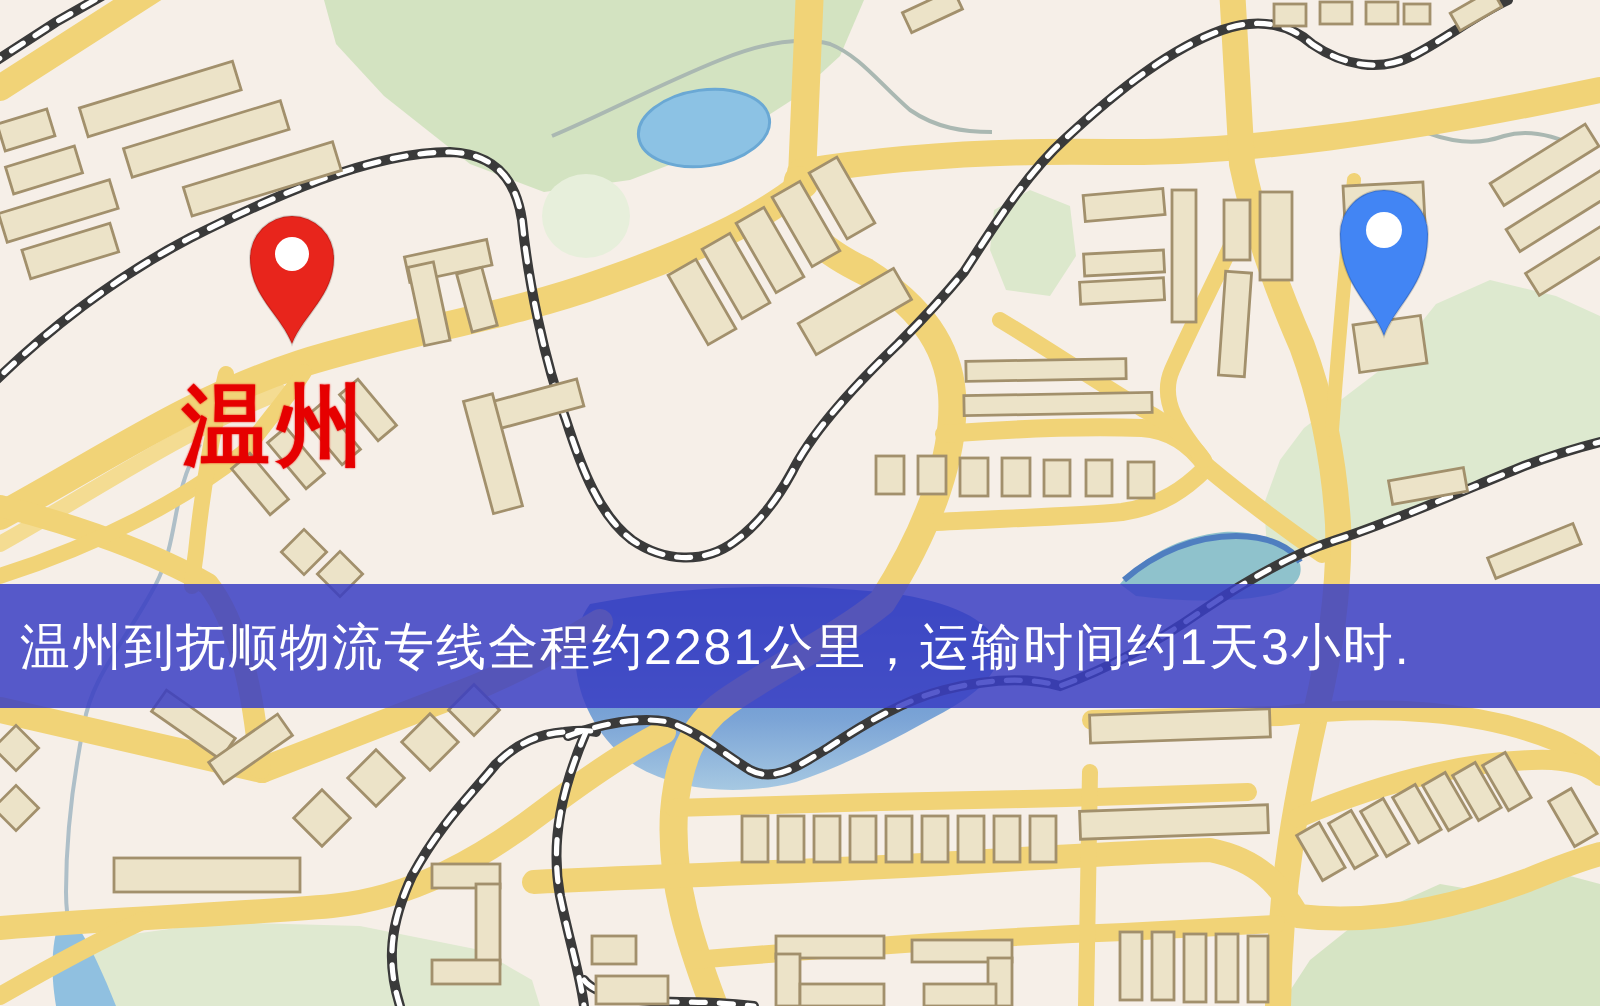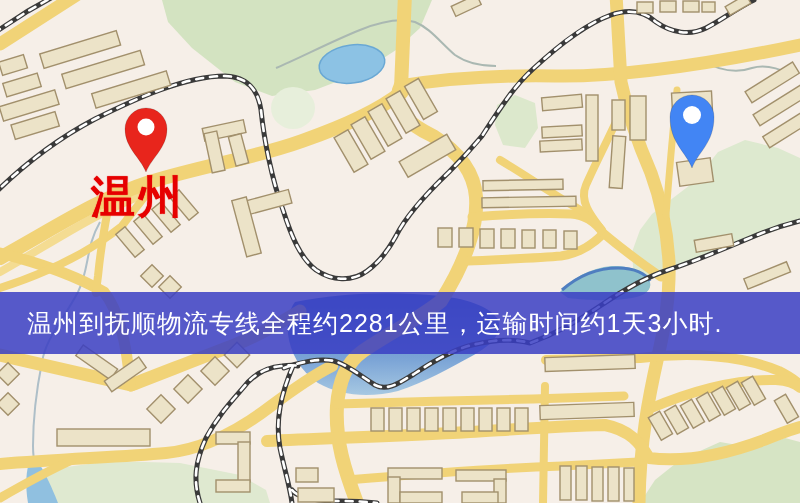--- a/index.html
+++ b/index.html
@@ -6,32 +6,32 @@
   .stage{
     position:relative;width:800px;height:503px;overflow:hidden;
     background:var(--c-land,#f6efe8);
     font-family:"Liberation Sans", sans-serif;
   }
   .map-svg{position:absolute;left:0;top:0;filter:blur(.35px);}
   .city-label{
     position:absolute;
     font-family:"Liberation Serif", serif;
     font-weight:bold;font-size:44px;line-height:1;letter-spacing:3px;
-    white-space:nowrap;user-select:none;
+    white-space:nowrap;user-select:none;margin-top:16px;
   }
   .city-label.origin{left:91px;top:176px;color:var(--c-origin_label,#e60000);text-shadow:0 0 1px var(--c-origin_label,#e60000);}
   .city-label.dest{left:640px;top:178px;color:var(--c-destination_label,#2447e6);text-shadow:0 0 1px var(--c-destination_label,#2447e6);}
   .banner{
     position:absolute;left:0;top:292px;width:800px;height:62px;
     background:var(--c-banner_bg,rgba(58,62,195,.85));
     display:flex;align-items:center;
   }
   .banner span{
     color:var(--c-banner_text,#fff);font-size:25px;letter-spacing:1px;
-    padding-left:27px;white-space:nowrap;
+    padding-left:10px;white-space:nowrap;
   }
   .pin-origin{fill:var(--c-origin_pin,#e8251c);}
   .pin-dest{fill:var(--c-destination_pin,#4285f4);}
 </style>
 </head>
 <body>
 
 <div class="stage">
 
   <svg class="map-svg" width="800" height="503" viewBox="0 0 800 503">

